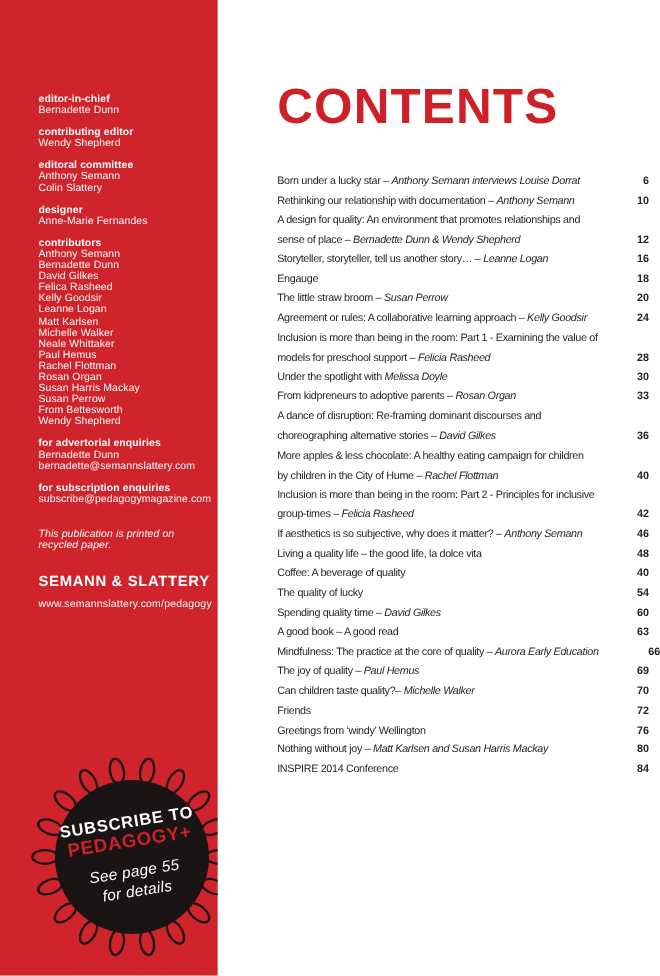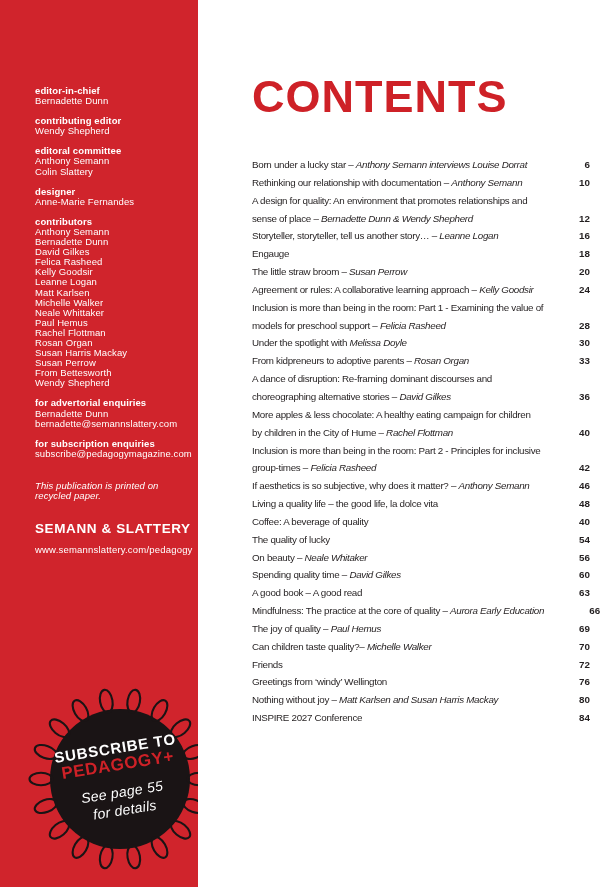--- a/index.html
+++ b/index.html
@@ -214,24 +214,20 @@
         </div>
         <div class="toc-line">
           <span class="toc-text"><span>Coffee: A beverage of quality</span></span>
           <span class="toc-page">40</span>
         </div>
         <div class="toc-line">
           <span class="toc-text"><span>The quality of lucky</span></span>
           <span class="toc-page">54</span>
         </div>
         <div class="toc-line">
-          <span class="toc-text"><span>On beauty – </span><em>Neale Whitaker</em></span>
-          <span class="toc-page">56</span>
-        </div>
-        <div class="toc-line">
           <span class="toc-text"><span>Spending quality time – </span><em>David Gilkes</em></span>
           <span class="toc-page">60</span>
         </div>
         <div class="toc-line">
           <span class="toc-text"><span>A good book – A good read</span></span>
           <span class="toc-page">63</span>
         </div>
         <div class="toc-line">
           <span class="toc-text"><span>Mindfulness: The practice at the core of quality – </span><em>Aurora Early Education</em></span>
           <span class="toc-page">66</span>
@@ -250,19 +246,19 @@
         </div>
         <div class="toc-line">
           <span class="toc-text"><span>Greetings from ‘windy’ Wellington</span></span>
           <span class="toc-page">76</span>
         </div>
         <div class="toc-line">
           <span class="toc-text"><span>Nothing without joy – </span><em>Matt Karlsen and Susan Harris Mackay</em></span>
           <span class="toc-page">80</span>
         </div>
         <div class="toc-line">
-          <span class="toc-text"><span>INSPIRE 2027 Conference</span></span>
+          <span class="toc-text"><span>INSPIRE 2014 Conference</span></span>
           <span class="toc-page">84</span>
         </div>
       </div>
   </main>
 
 </div>
 
 </body></html>

